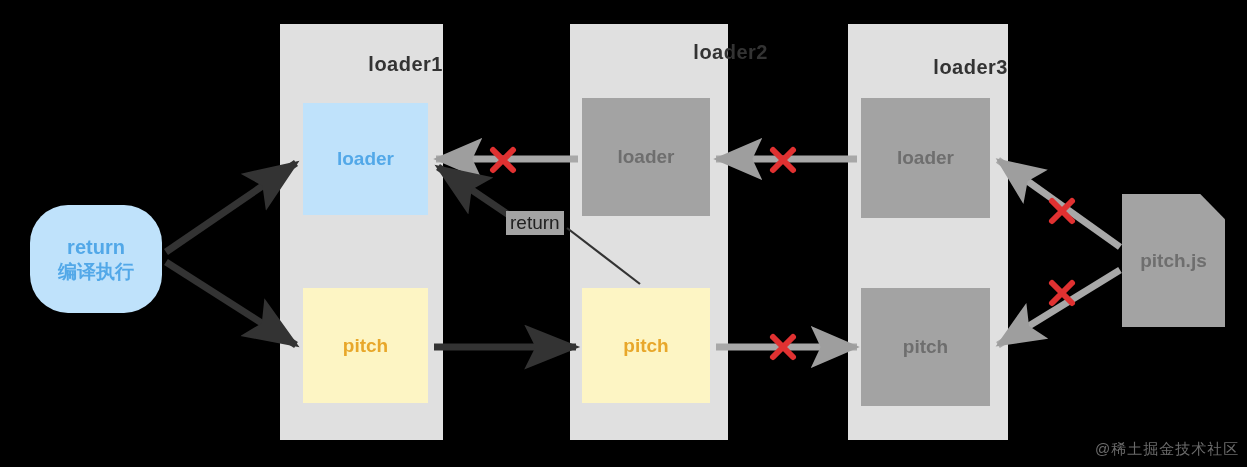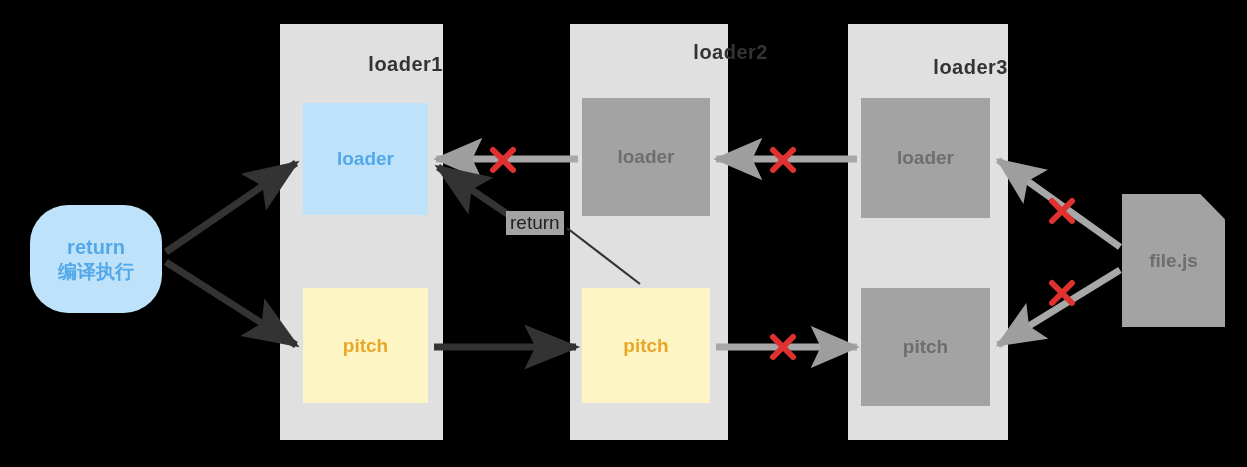--- a/index.html
+++ b/index.html
@@ -79,21 +79,21 @@
   <div class="node gray" style="left:861px;top:288px;width:129px;height:118px;">
     <span>pitch</span>
   </div>
 
   <div class="webpack" style="left:30px;top:205px;width:132px;height:108px;">
     <div class="wp-en">return</div>
     <div class="wp-cn">编译执行</div>
   </div>
 
   <div class="filejs" style="left:1122px;top:194px;width:103px;height:133px;">
-    <span>file.js</span>
+    <span>pitch.js</span>
   </div>
 
   <svg class="edges" viewBox="0 0 1247 467">
     <defs>
       <marker id="ar-dark" markerWidth="9" markerHeight="9" refX="7.4" refY="3.2" orient="auto" markerUnits="strokeWidth">
         <path d="M0,0 L8,3.2 L0,6.4 L1.6,3.2 z" fill="#333333"></path>
       </marker>
       <marker id="ar-light" markerWidth="8" markerHeight="8" refX="6.6" refY="3" orient="auto" markerUnits="strokeWidth">
         <path d="M0,0 L7,3 L0,6 L1.4,3 z" fill="#9e9e9e"></path>
       </marker>
@@ -143,14 +143,15 @@
     </svg>
   </div>
   <div class="xmark" style="left:768px;top:332px;">
     <svg viewBox="0 0 30 30" width="30" height="30">
       <path d="M5,5 L25,25 M25,5 L5,25" stroke="#e03131" stroke-width="6" stroke-linecap="round"></path>
     </svg>
   </div>
 
   <div class="return-label" style="left:506px;top:211px;">return</div>
 
+  <div class="watermark" style="left:1095px;top:440px;">@稀土掘金技术社区</div>
 
 </div>
 
 </body></html>

